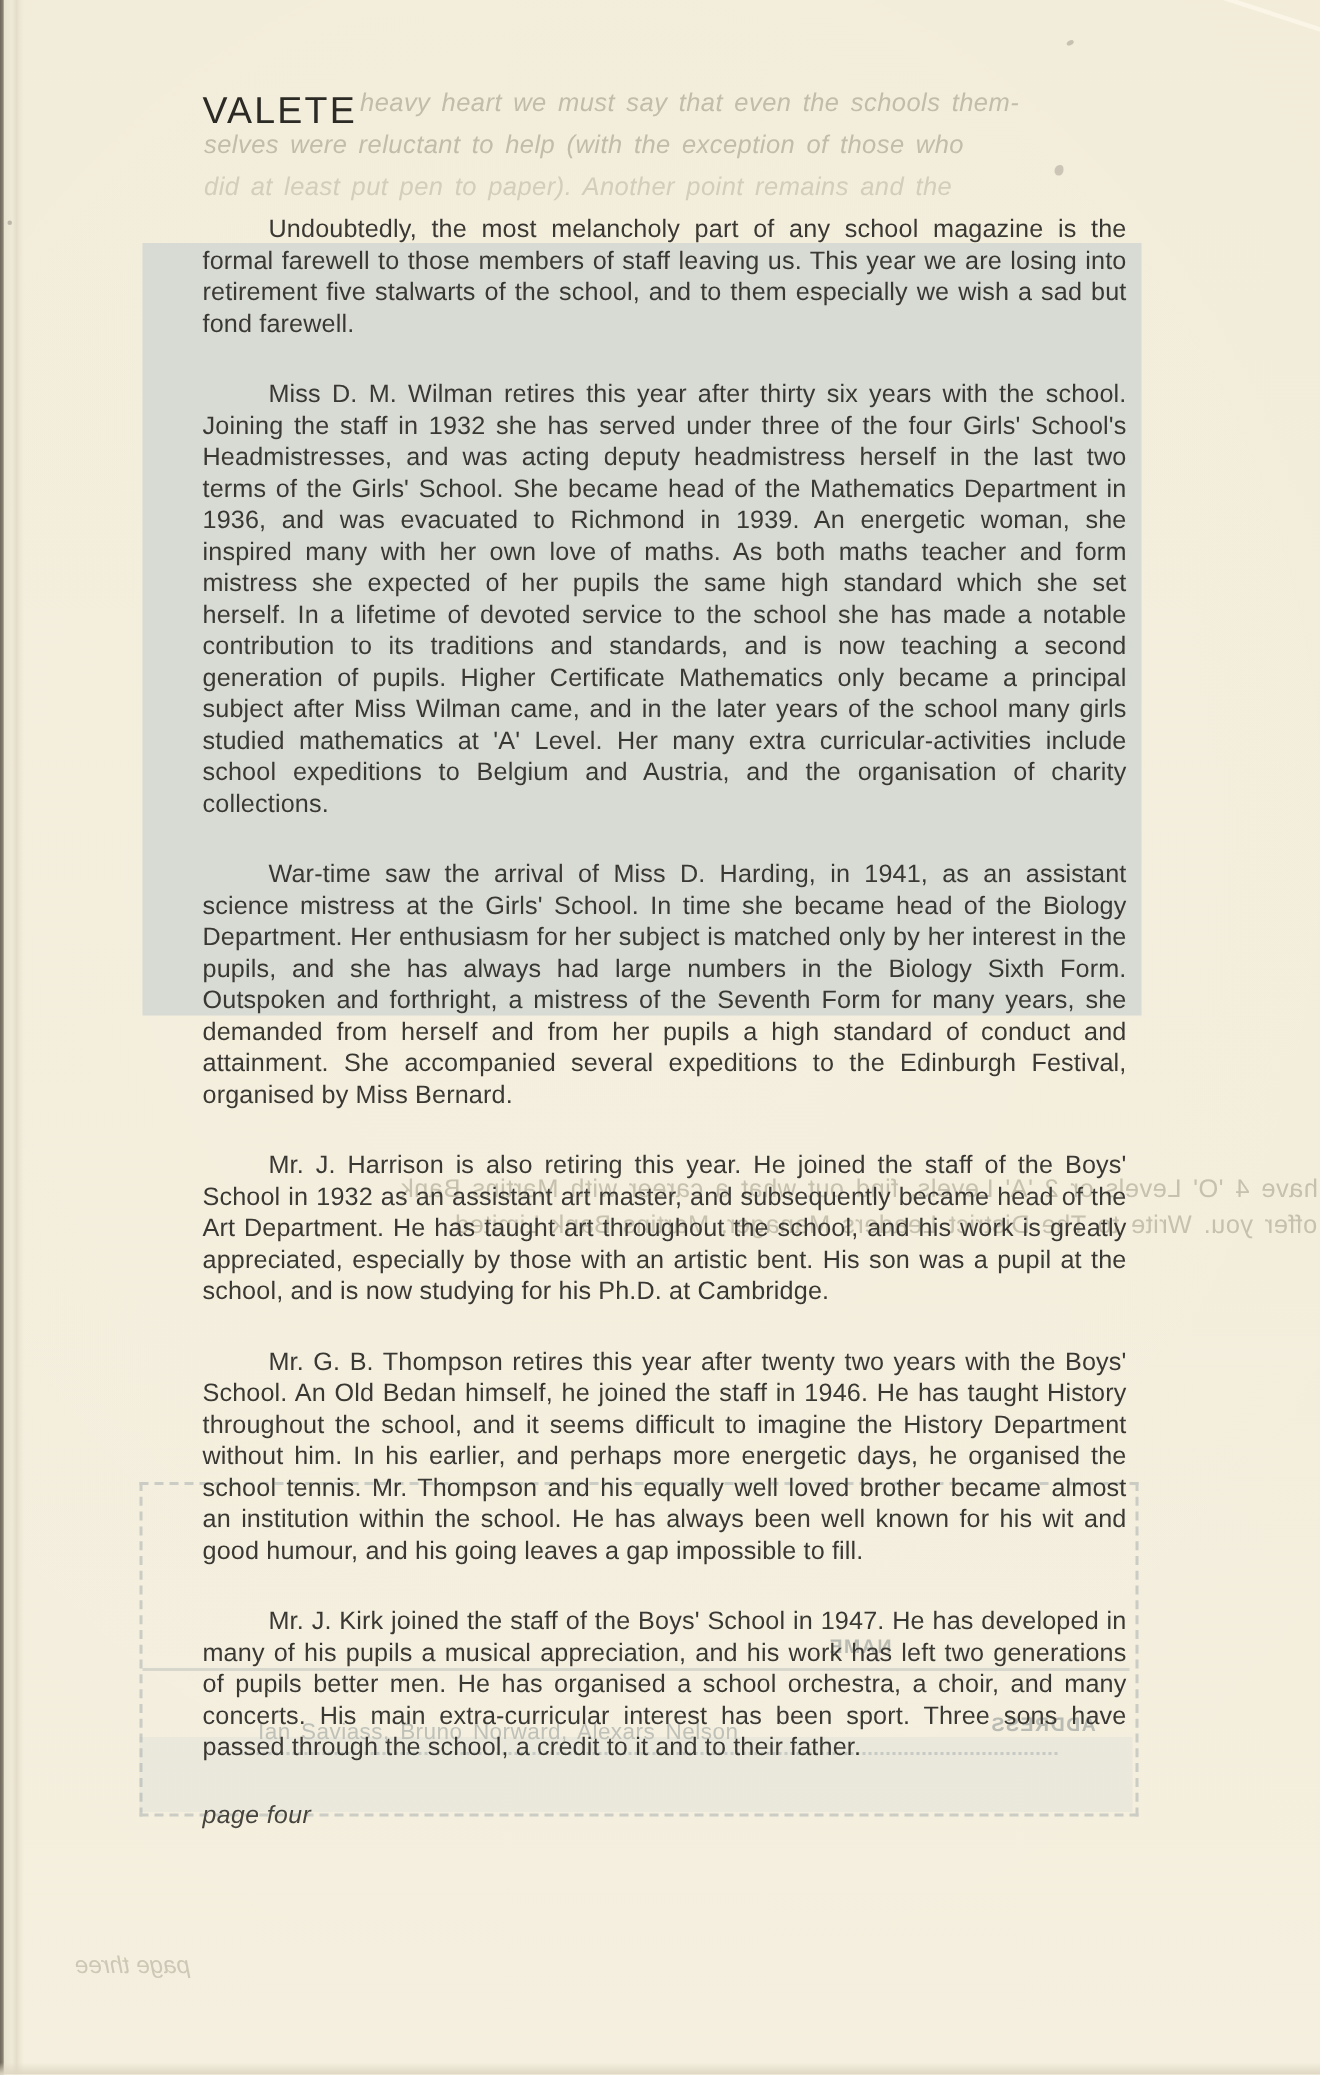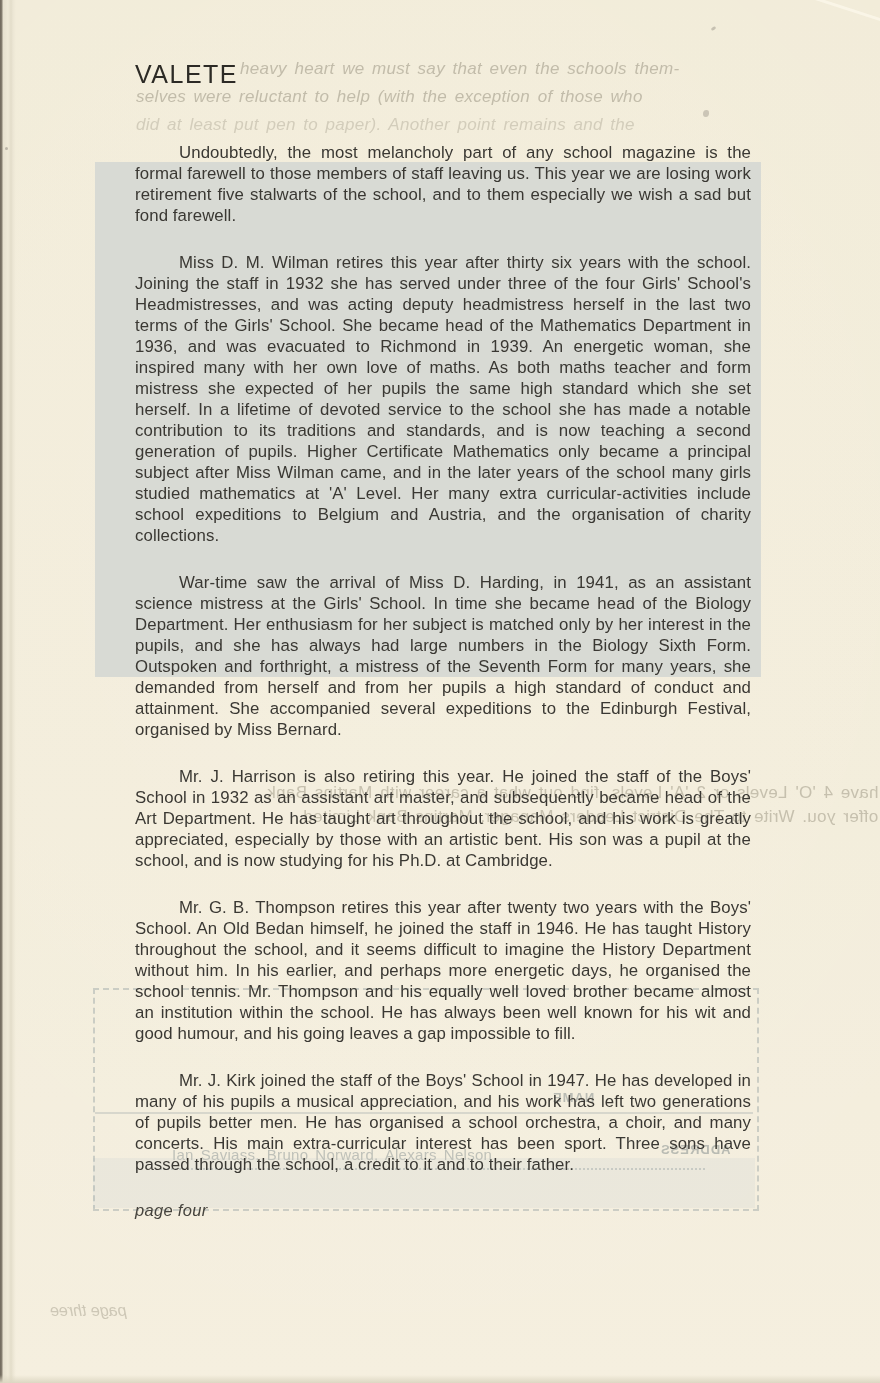--- a/index.html
+++ b/index.html
@@ -121,21 +121,21 @@
   <div class="ghost-hline" style="left:95px;top:1112px;width:658px;"></div>
   <div class="ghost-dotline" style="left:160px;top:1168px;width:545px;"></div>
   <div class="ghost-label mirror" style="left:552px;top:1090px;">NAME</div>
   <div class="ghost-label mirror" style="left:660px;top:1142px;">ADDRESS</div>
   <div class="ghost g-gray" style="left:172px;top:1144px;font-size:15px;">Ian Saviass, Bruno Norward, Alexars Nelson</div>
 
   <div class="ghost-pageno">page three</div>
 
   <div class="content">
     <h1 class="title">VALETE</h1>
-    <p class="body-par first">Undoubtedly, the most melancholy part of any school magazine is the formal farewell to those members of staff leaving us.  This year we are losing work retirement five stalwarts of the school, and to them especially we wish a sad but fond farewell.</p>
+    <p class="body-par first">Undoubtedly, the most melancholy part of any school magazine is the formal farewell to those members of staff leaving us.  This year we are losing into retirement five stalwarts of the school, and to them especially we wish a sad but fond farewell.</p>
     <p class="body-par">Miss D. M. Wilman retires this year after thirty six years with the school.  Joining the staff in 1932 she has served under three of the four Girls' School's Headmistresses, and was acting deputy headmistress herself in the last two terms of the Girls' School. She became head of the Mathematics Department in 1936, and was evacuated to Richmond in 1939.  An energetic woman, she inspired many with her own love of maths.  As both maths teacher and form mistress she expected of her pupils the same high standard which she set herself.  In a lifetime of devoted service to the school she has made a notable contribution to its traditions and standards, and is now teaching a second generation of pupils.  Higher Certificate Mathematics only became a principal subject after Miss Wilman came, and in the later years of the school many girls studied mathematics at 'A' Level.  Her many extra curricular-activities include school expeditions to Belgium and Austria, and the organisation of charity collections.</p>
     <p class="body-par">War-time saw the arrival of Miss D. Harding, in 1941, as an assistant science mistress at the Girls' School.  In time she became head of the Biology Department.  Her enthusiasm for her subject is matched only by her interest in the pupils, and she has always had large numbers in the Biology Sixth Form.  Outspoken and forthright, a mistress of the Seventh Form for many years, she demanded from herself and from her pupils a high standard of conduct and attainment.  She accompanied several expeditions to the Edinburgh Festival, organised by Miss Bernard.</p>
     <p class="body-par">Mr. J. Harrison is also retiring this year.  He joined the staff of the Boys' School in 1932 as an assistant art master, and subsequently became head of the Art Department.  He has taught art throughout the school, and his work is greatly appreciated, especially by those with an artistic bent.  His son was a pupil at the school, and is now studying for his Ph.D. at Cambridge.</p>
     <p class="body-par">Mr. G. B. Thompson retires this year after twenty two years with the Boys' School.  An Old Bedan himself, he joined the staff in 1946.  He has taught History throughout the school, and it seems difficult to imagine the History Department without him. In his earlier, and perhaps more energetic days, he organised the school tennis.  Mr. Thompson and his equally well loved brother became almost an institution within the school.  He has always been well known for his wit and good humour, and his going leaves a gap impossible to fill.</p>
     <p class="body-par">Mr. J. Kirk joined the staff of the Boys' School in 1947.  He has developed in many of his pupils a musical appreciation, and his work has left two generations of pupils better men.  He has organised a school orchestra, a choir, and many concerts.  His main extra-curricular interest has been sport.  Three sons have passed through the school, a credit to it and to their father.</p>
     <p class="footer">page four</p>
   </div>
 
   <div class="edge"></div>
   <div class="edge-bottom"></div>

